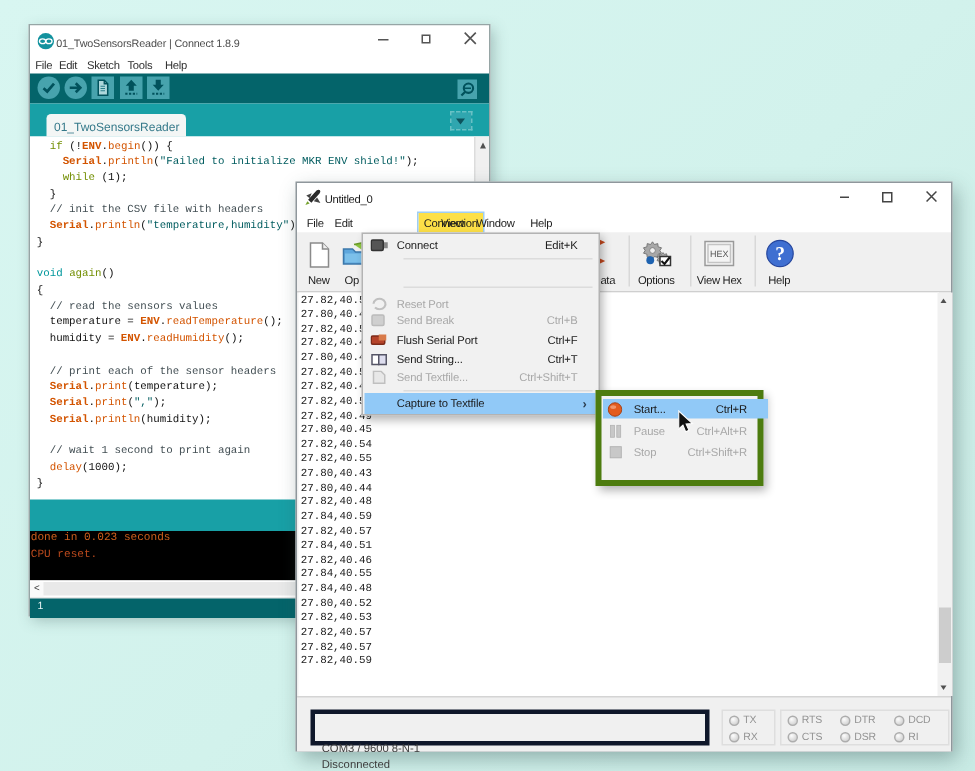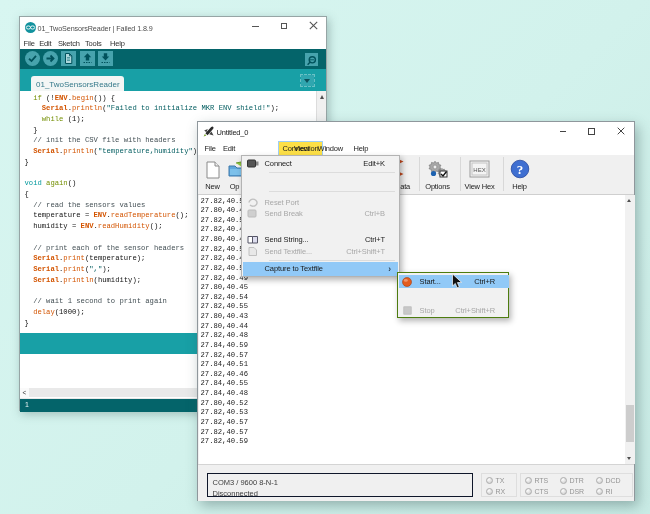--- a/index.html
+++ b/index.html
@@ -56,60 +56,60 @@
 .tsep { position:absolute; top:2px; height:34px; width:1px; background:#d8d8d8; }
 #ct-data { left:1px; top:72.5px; width:427px; height:269px; background:#fff; }
 #ct-data pre { font-family:"Liberation Mono", monospace; font-size:7.2px; line-height:9.63px;
   color:#222; padding:2px 0 0 2px; }
 #ct-vsb { left:427.5px; top:72.5px; width:10px; height:269px; background:#f1f1f1; }
 #ct-vsb .a { position:absolute; left:2.3px; width:0; height:0; border-left:2.7px solid transparent; border-right:2.7px solid transparent; }
 #ct-vsb .a.u { border-bottom:3.8px solid #505050; }
 #ct-vsb .a.d { border-top:3.8px solid #505050; }
 #ct-vsb .thumb { position:absolute; left:1px; top:210px; width:8px; height:37px; background:#cdcdcd; }
 #ct-status { left:0; top:342px; width:436px; height:36.5px; background:#f0f0f0; border-top:1px solid #d4d4d4; }
-#ct-panel { position:absolute; left:9px; top:8px; width:266px; height:24px; border:1px solid #0f172a;
-  font-size:7.5px; color:#3c3c3c; padding:4px 0 0 5px; line-height:10.5px; }
+#ct-panel { position:absolute; left:9px; top:8px; width:266px; height:24px; border:3px solid #0f172a;
+  font-size:7.5px; color:#3c3c3c; padding:18px 0 0 5px; line-height:10.5px; }
 .grp { position:absolute; top:8px; height:24px; border:1px solid #dedede; }
 .led { position:absolute; width:7px; height:7px; border-radius:50%;
   background:radial-gradient(circle at 35% 30%, #fdfdfd, #d8d8d8 70%, #c2c2c2); border:1px solid #adadad; }
 .ledlbl { position:absolute; font-size:7px; color:#949494; letter-spacing:-0.1px; }
 
 
 #menu { left:240.5px; top:155px; width:159px; height:121.5px; background:#f1f1f1;
   border:1px solid #b3b3b3; box-shadow:2px 3px 6px rgba(0,0,0,.3); z-index:5; }
 .mi { position:absolute; left:1px; width:155.5px; height:12.7px; font-size:7.5px; letter-spacing:-0.1px; color:#1a1a1a; }
 .mi .txt { position:absolute; left:22px; top:2.3px; }
 .mi .sc { position:absolute; right:13px; top:2.3px; }
 .mi.dis { color:#a8a8a8; }
 .mi.hl2 { background:#91c9f7; }
 .msep { position:absolute; left:27px; width:126px; height:1px; background:#dcdcdc; }
 .mico { position:absolute; left:4px; top:2px; width:12px; height:9px; }
 #menu .arr { position:absolute; right:7px; top:2.5px; font-size:8.5px; font-weight:bold; color:#2c3e50; }
 
 
-#submenu { left:396.5px; top:259.5px; width:112.5px; height:46px; background:#f1f1f1;
-  border:1px solid #4d7c0f; box-shadow:2px 3px 6px rgba(0,0,0,.3); z-index:6;margin-top:12px; }
+#submenu { left:396.5px; top:259.5px; width:112.5px; height:64px; background:#f1f1f1;
+  border:4px solid #4d7c0f; box-shadow:2px 3px 6px rgba(0,0,0,.3); z-index:6; }
 .si { position:absolute; left:1px; width:110.5px; height:13px; font-size:7.5px; letter-spacing:-0.1px; color:#1a1a1a; }
 .si .txt { position:absolute; left:21px; top:2.5px; }
 .si .sc { position:absolute; right:14px; top:2.5px; }
 .si.dis { color:#a8a8a8; }
 .si.hl2 { background:#91c9f7; }
 #cursor { left:451px; top:273px; z-index:9; }
 </style>
 </head>
 <body>
 
 <div id="ard" class="abs">
   <div id="ard-title" class="abs">
     <svg class="abs" style="left:4.5px;top:4.5px" width="11" height="11" viewBox="0 0 11 11">
       <circle cx="5.5" cy="5.5" r="5.5" fill="#12929e"></circle>
       <ellipse cx="3.4" cy="5.5" rx="2.1" ry="1.6" fill="none" stroke="#fff" stroke-width="0.9"></ellipse>
       <ellipse cx="7.6" cy="5.5" rx="2.1" ry="1.6" fill="none" stroke="#fff" stroke-width="0.9"></ellipse>
     </svg>
-    <span class="ttl">01_TwoSensorsReader | Failed 1.8.9</span>
+    <span class="ttl">01_TwoSensorsReader | Connect 1.8.9</span>
     <div class="wc" style="left:232px;top:8.5px;width:6.5px;height:1.2px;background:#555;"></div>
     <div class="wc" style="left:260.5px;top:5.5px;width:6.5px;height:6.5px;border:1.1px solid #555;"></div>
     <svg class="wc" style="left:288.5px;top:3.5px" width="9" height="9" viewBox="0 0 9 9">
         <path d="M0.8 0.8 L8.2 8.2 M8.2 0.8 L0.8 8.2" stroke="#555" stroke-width="1.1"></path>
       </svg>
   </div>
   <div id="ard-menu" class="abs">
     <span style="left:3.5px">File</span>
       <span style="left:19.3px">Edit</span>
     <span style="left:38px">Sketch</span>
@@ -179,20 +179,24 @@
   <span class="bd">Serial</span>.<span class="fn">println</span>(humidity);
 
   <span class="cm">// wait 1 second to print again</span>
   <span class="fn">delay</span>(1000);
 }</pre>
     <div id="ard-vsb">
         <div class="up"></div>
       </div>
   </div>
   <div id="ard-status" class="abs"></div>
+  <div id="ard-console" class="abs">
+      <div class="l1">done in 0.023 seconds</div>
+      <div class="l2">CPU reset.</div>
+    </div>
   <div id="ard-hsb" class="abs">
       <div class="lbox">&lt;</div>
     </div>
   <div id="ard-line" class="abs">1</div>
 </div>
 
 <div id="ct" class="abs">
   <div id="ct-title" class="abs">
     <svg class="abs" style="left:5.5px;top:3.5px" width="12" height="11" viewBox="0 0 12 11">
       <path d="M2.4 7.2 L8.2 0.9 Q9.6 0 10.3 0.9 Q11 1.8 10 3 L4.6 9.2 Z" fill="#2b2b2b"></path>
@@ -338,20 +342,28 @@
       </svg>
     <span class="txt">Reset Port</span>
   </div>
   <div class="mi dis" style="top:51px">
     <svg class="mico" viewBox="0 0 12 9">
         <rect x="1" y="1" width="8" height="7" rx="1" fill="#cfcfcf" stroke="#bbb"></rect>
       </svg>
     <span class="txt">Send Break</span>
       <span class="sc">Ctrl+B</span>
   </div>
+  <div class="mi" style="top:63.8px">
+    <svg class="mico" viewBox="0 0 12 9">
+        <rect x="0.5" y="2" width="9" height="5.5" rx="1" fill="#b5432a" stroke="#7c2a18"></rect>
+        <rect x="5.5" y="1" width="5" height="4" fill="#d87a4a"></rect>
+      </svg>
+    <span class="txt">Flush Serial Port</span>
+      <span class="sc">Ctrl+F</span>
+  </div>
   <div class="mi dis" style="top:89.2px">
     <svg class="mico" viewBox="0 0 12 9">
         <path d="M2 0.5 H7 L9.5 3 V8.5 H2 Z" fill="#e8e8e8" stroke="#c0c0c0"></path>
       </svg>
     <span class="txt">Send Textfile...</span>
       <span class="sc">Ctrl+Shift+T</span>
   </div>
   <div class="mi" style="top:76.5px">
     <svg class="mico" viewBox="0 0 12 9">
         <path d="M1 1.5 H5.5 V8 H1 Z" fill="#fff" stroke="#556"></path>
@@ -369,20 +381,28 @@
 
 <div id="submenu" class="abs">
   <div class="si hl2" style="top:2px">
     <svg class="abs" style="left:3px;top:2px" width="10" height="10" viewBox="0 0 10 10">
       <circle cx="5" cy="5" r="4.5" fill="#e35c1e" stroke="#a33c10" stroke-width="0.6"></circle>
       <ellipse cx="3.8" cy="3.4" rx="2" ry="1.3" fill="#f0966b"></ellipse>
     </svg>
     <span class="txt">Start...</span>
       <span class="sc">Ctrl+R</span>
   </div>
+  <div class="si dis" style="top:16.5px">
+    <svg class="abs" style="left:4px;top:3px" width="9" height="9" viewBox="0 0 9 9">
+      <rect x="1" y="0.5" width="2.6" height="8" fill="#c8c8c8" stroke="#b0b0b0" stroke-width="0.5"></rect>
+      <rect x="5.2" y="0.5" width="2.6" height="8" fill="#c8c8c8" stroke="#b0b0b0" stroke-width="0.5"></rect>
+    </svg>
+    <span class="txt">Pause</span>
+      <span class="sc">Ctrl+Alt+R</span>
+  </div>
   <div class="si dis" style="top:30.5px">
     <svg class="abs" style="left:4px;top:3px" width="9" height="9" viewBox="0 0 9 9">
       <rect x="0.8" y="0.8" width="7.4" height="7.4" fill="#c8c8c8" stroke="#b0b0b0" stroke-width="0.6"></rect>
     </svg>
     <span class="txt">Stop</span>
       <span class="sc">Ctrl+Shift+R</span>
   </div>
 </div>
 
 <svg id="cursor" class="abs" width="12" height="16" viewBox="0 0 12 16">

